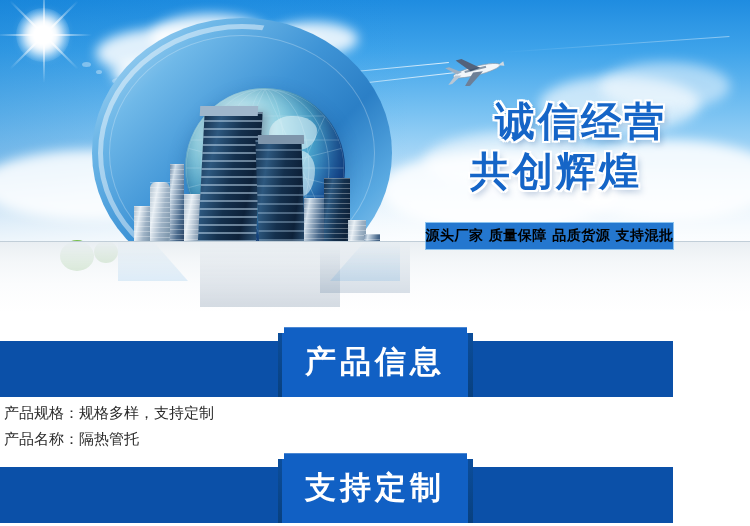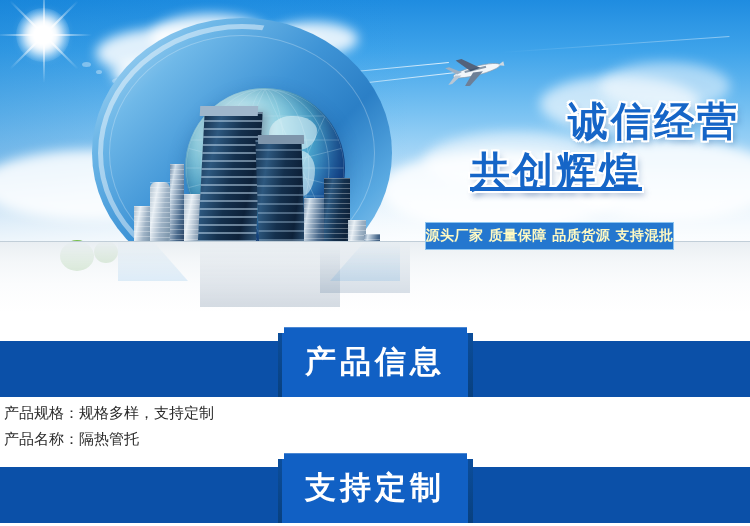--- a/index.html
+++ b/index.html
@@ -85,30 +85,30 @@
   .chev{position:absolute;bottom:22px;}
 
   
   .headline{position:absolute;left:400px;top:96px;width:340px;}
   .hl-line{font-family:"DejaVu Sans","Liberation Sans",sans-serif;font-weight:bold;
     font-size:40px;line-height:50px;letter-spacing:3px;color:#1565c7;
     text-shadow:
       2px 0 0 #ffffff,-2px 0 0 #ffffff,0 2px 0 #ffffff,0 -2px 0 #ffffff,
       2px 2px 0 #ffffff,-2px 2px 0 #ffffff,2px -2px 0 #ffffff,-2px -2px 0 #ffffff,
       3px 4px 6px rgba(12,60,130,.35);}
-  .hl-1{text-align:right;padding-left:22px;}
-  .hl-2{text-align:left;padding-left:70px;text-decoration:underline;}
+  .hl-1{text-align:center;padding-left:22px;}
+  .hl-2{text-align:left;padding-left:70px;}
   .badge{position:absolute;left:425px;top:222px;width:249px;height:28px;
     background:#2477cf;border:1px solid #8cc3ee;box-sizing:border-box;
     display:flex;align-items:center;justify-content:center;}
-  .badge-text{color:#fef9c3;font-size:14px;font-weight:bold;letter-spacing:.5px;
+  .badge-text{color:#000000;font-size:14px;font-weight:bold;letter-spacing:.5px;
     font-family:"DejaVu Sans","Liberation Sans",sans-serif;white-space:nowrap;}
 
   
-  .sec{position:absolute;left:0;width:750px;height:56px;background:#0b50a8;}
+  .sec{position:absolute;left:0;width:673px;height:56px;background:#0b50a8;}
   .sec-tab{position:absolute;left:282px;top:-14px;width:186px;height:70px;background:#1160c4;
     box-shadow:0 1px 0 rgba(255,255,255,.25) inset;}
   .sec-tab-clipL{position:absolute;left:278px;top:-14px;width:5px;height:70px;
     background:linear-gradient(180deg,#0c4f9e,#08407f);}
   .sec-tab-clipR{position:absolute;left:468px;top:-14px;width:5px;height:70px;
     background:linear-gradient(180deg,#0c4f9e,#08407f);}
   .sec-tab-notchL{position:absolute;left:278px;top:-14px;width:6px;height:6px;background:#ffffff;}
   .sec-tab-notchR{position:absolute;left:467px;top:-14px;width:6px;height:6px;background:#ffffff;}
   .sec-title{position:absolute;left:282px;top:-14px;width:186px;height:70px;
     display:flex;align-items:center;justify-content:center;

